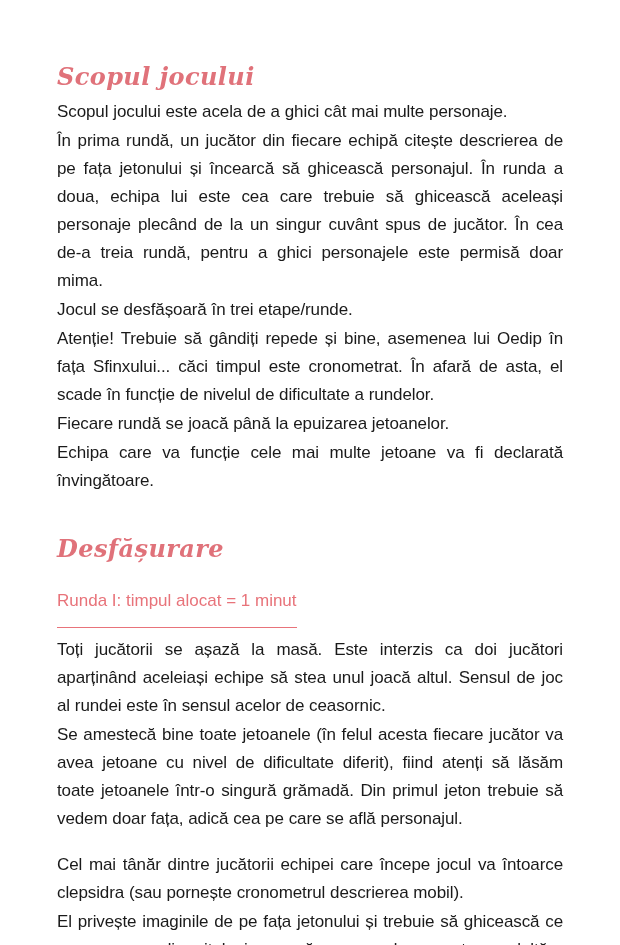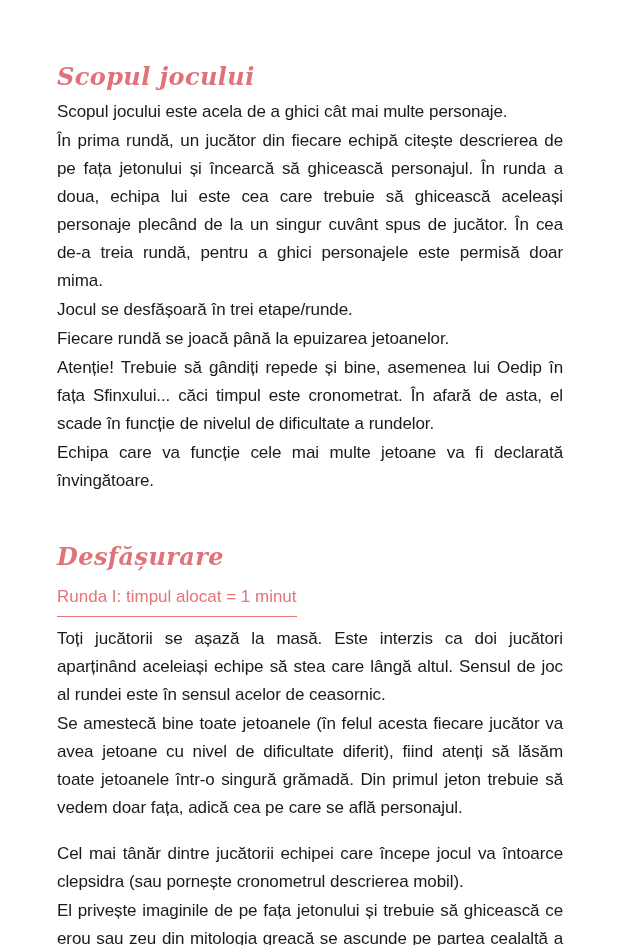--- a/index.html
+++ b/index.html
@@ -40,33 +40,33 @@
     font-weight: 700;
     font-size: 24px;
     line-height: 30px;
     color: #e0727a;
     letter-spacing: 0.4px;
     margin: 0 0 6px 0;
     white-space: nowrap;
   }
 
   .script-heading.second {
-    margin-top: 8px;
+    margin-top: 0;
   }
 
   
   .sub-heading {
     font-family: "Liberation Sans", sans-serif;
     font-size: 17px;
     line-height: 26px;
     color: #e8737a;
-    margin: 6px 0 4px 0;
+    margin: 18px 0 4px 0;
     display: inline-block;
     border-bottom: 1px solid #e8737a;
-    padding-bottom: 6px;
+    padding-bottom: 13px;
     white-space: nowrap;
   }
 
   .sub-heading-wrap {
     margin: 0 0 4px 0;
   }
 
   
   p.body-par {
     font-family: Liberation Sans, sans-serif;
@@ -92,35 +92,35 @@
   <div class="content">
 
     <h2 class="script-heading">Scopul jocului</h2>
 
     <p class="body-par">Scopul jocului este acela de a ghici cât mai multe personaje.</p>
 
     <p class="body-par">În prima rundă, un jucător din fiecare echipă citește descrierea de pe fața jetonului și încearcă să ghicească personajul. În runda a doua, echipa lui este cea care trebuie să ghicească aceleași personaje plecând de la un singur cuvânt spus de jucător. În cea de-a treia rundă, pentru a ghici personajele este permisă doar mima.</p>
 
     <p class="body-par">Jocul se desfășoară în trei etape/runde.</p>
 
+    <p class="body-par">Atenție! Trebuie să gândiți repede și bine, asemenea lui Oedip în fața Sfinxului... căci timpul este cronometrat. În afară de asta, el scade în funcție de nivelul de dificultate a rundelor.</p>
+
     <p class="body-par">Fiecare rundă se joacă până la epuizarea jetoanelor.</p>
-
-    <p class="body-par">Atenție! Trebuie să gândiți repede și bine, asemenea lui Oedip în fața Sfinxului... căci timpul este cronometrat. În afară de asta, el scade în funcție de nivelul de dificultate a rundelor.</p>
 
     <p class="body-par">Echipa care va funcție cele mai multe jetoane va fi declarată învingătoare.</p>
 
     <div class="gap-block"></div>
 
     <h2 class="script-heading second">Desfășurare</h2>
 
     <div class="sub-heading-wrap">
       <span class="sub-heading">Runda I: timpul alocat = 1 minut</span>
     </div>
 
-    <p class="body-par">Toți jucătorii se așază la masă. Este interzis ca doi jucători aparținând aceleiași echipe să stea care lângă altul. Sensul de joc al rundei este în sensul acelor de ceasornic.</p>
+    <p class="body-par">Toți jucătorii se așază la masă. Este interzis ca doi jucători aparținând aceleiași echipe să stea unul joacă altul. Sensul de joc al rundei este în sensul acelor de ceasornic.</p>
 
     <p class="body-par">Se amestecă bine toate jetoanele (în felul acesta fiecare jucător va avea jetoane cu nivel de dificultate diferit), fiind atenți să lăsăm toate jetoanele într-o singură grămadă. Din primul jeton trebuie să vedem doar fața, adică cea pe care se află personajul.</p>
 
     <div class="gap-small"></div>
 
     <p class="body-par">Cel mai tânăr dintre jucătorii echipei care începe jocul va întoarce clepsidra (sau pornește cronometrul descrierea mobil).</p>
 
     <p class="body-par">El privește imaginile de pe fața jetonului și trebuie să ghicească ce erou sau zeu din mitologia greacă se ascunde pe partea cealaltă a jetonului.</p>
 
   </div>

